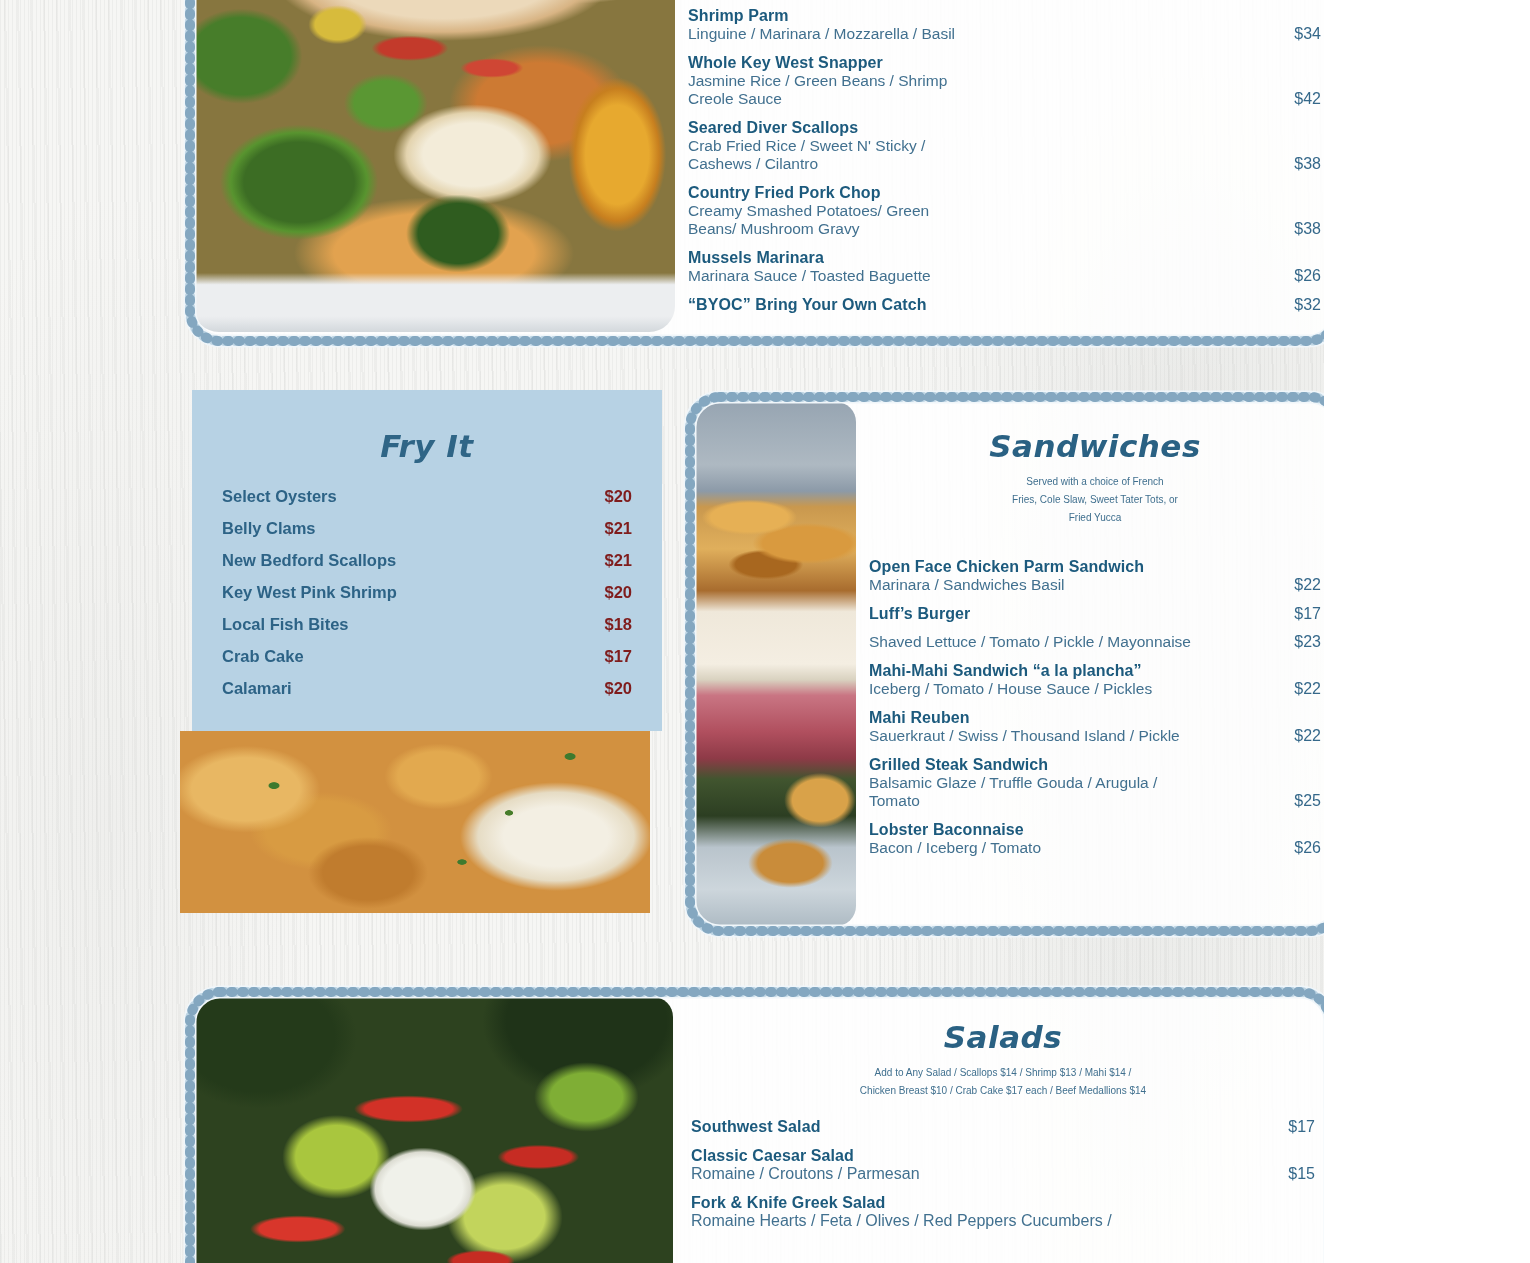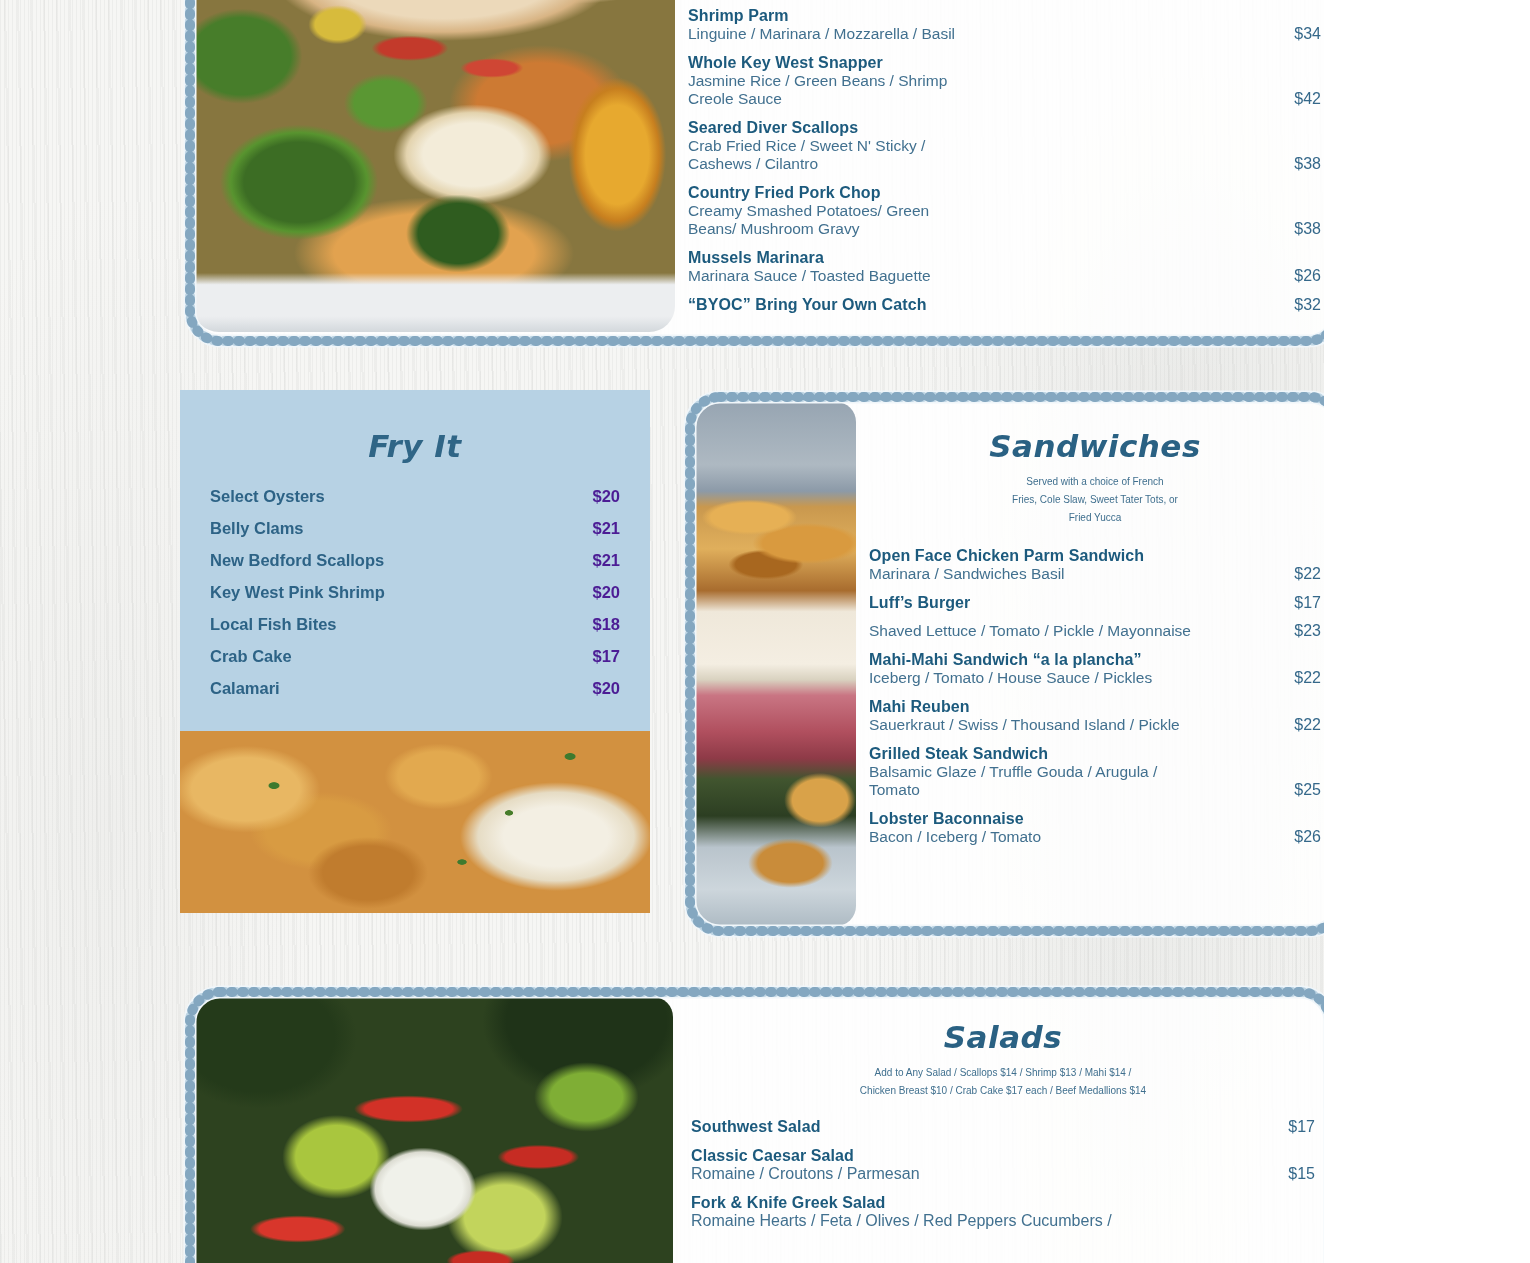--- a/index.html
+++ b/index.html
@@ -59,28 +59,28 @@
       radial-gradient(110px 70px at 58% 55%, #f3ecd9 0 45%, #e3d3ae 60%, transparent 72%),
       radial-gradient(230px 90px at 52% 9%, #ecd9ba 0 50%, #d8b484 65%, transparent 75%),
       radial-gradient(140px 60px at 80% 6%, #e4c9a0 0 55%, transparent 70%),
       radial-gradient(140px 90px at 72% 42%, #cd7a33 0 45%, transparent 65%),
       radial-gradient(200px 80px at 50% 80%, #e2a24f 0 50%, transparent 70%);
   }
   .entrees .content{position:absolute;left:505px;top:78px;right:24px;z-index:3;}
 
   
   .fryit-panel{
-    position:absolute;left:180px;top:390px;width:470px;height:341px;
+    position:absolute;left:192px;top:390px;width:470px;height:341px;
     background:#b7d2e4;z-index:1;
   }
   .fryit-title{margin-top:36px;color:#2f6586;}
   .fry-rows{margin-top:14px;padding:0 30px;}
   .fry-row{display:flex;justify-content:space-between;align-items:center;height:32px;}
   .fry-name{font-weight:700;font-size:16.5px;color:#2d6386;}
-  .fry-price{font-weight:600;font-size:16.5px;color:#4c1d95;}
+  .fry-price{font-weight:600;font-size:16.5px;color:#7f1d1d;}
   .photo-fried{
     left:180px;top:731px;width:470px;height:182px;
     background-color:#d29140;
     background-image:
       radial-gradient(8px 5px at 20% 30%, #3e7a2e 0 60%, transparent 75%),
       radial-gradient(7px 4px at 60% 72%, #3e7a2e 0 60%, transparent 75%),
       radial-gradient(8px 5px at 83% 14%, #3e7a2e 0 60%, transparent 75%),
       radial-gradient(6px 4px at 70% 45%, #477d2a 0 60%, transparent 75%),
       radial-gradient(150px 85px at 80% 58%, #f3efe3 0 35%, #e6dcc4 52%, transparent 64%),
       radial-gradient(120px 70px at 14% 32%, #e8b763 0 45%, transparent 62%),
@@ -102,21 +102,21 @@
       radial-gradient(65px 38px at 60% 88%, #c98c3a 0 50%, transparent 65%),
       linear-gradient(180deg,
         #97a5b2 0%, #aeb9c2 12%, #8c9aa8 17%,
         #c9984e 20%, #e0af5c 28%, #a86c2e 36%,
         #efe8da 40%, #f4eee2 50%, #d9d2c0 53%,
         #c97583 56%, #b04f5e 63%, #8e3a47 68%,
         #41552f 72%, #2c3e22 79%,
         #b9c4cc 85%, #cdd6dc 93%, #aebbc4 100%);
   }
   .sandwiches .content{position:absolute;left:186px;top:36px;right:26px;z-index:3;}
-  .sandwiches .menu-items{margin-top:19px;}
+  .sandwiches .menu-items{margin-top:30px;}
 
   
   .salads{left:183px;top:985px;width:1154px;height:420px;}
   .salads .panel-bg{inset:10px 10px -40px 10px;}
   .photo-salad{
     left:9px;top:12px;width:481px;height:400px;border-radius:20px 20px 0 0;
     background-color:#2d421f;
     background-image:
       radial-gradient(72px 56px at 48% 48%, #f0f1ea 0 55%, #dcdcd2 66%, transparent 74%),
       radial-gradient(80px 20px at 45% 28%, #d23127 0 55%, transparent 68%),

